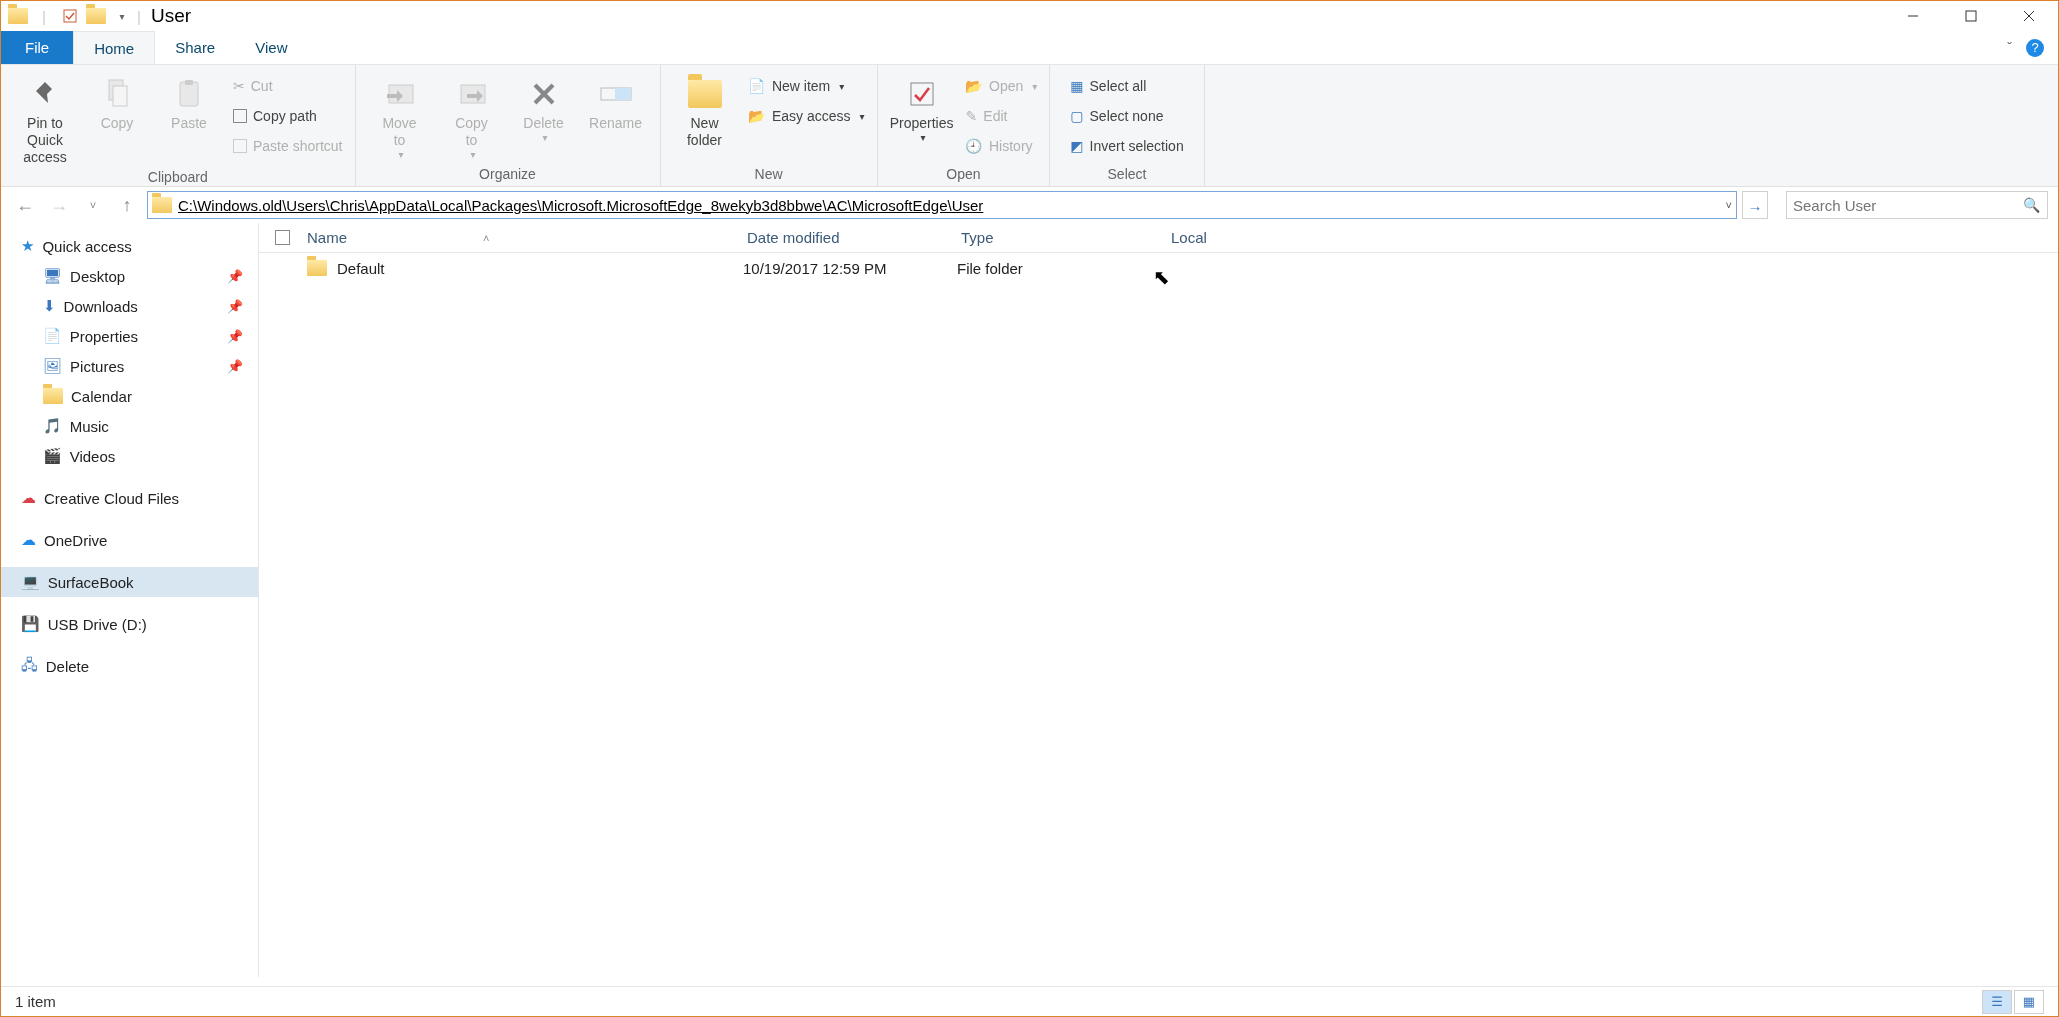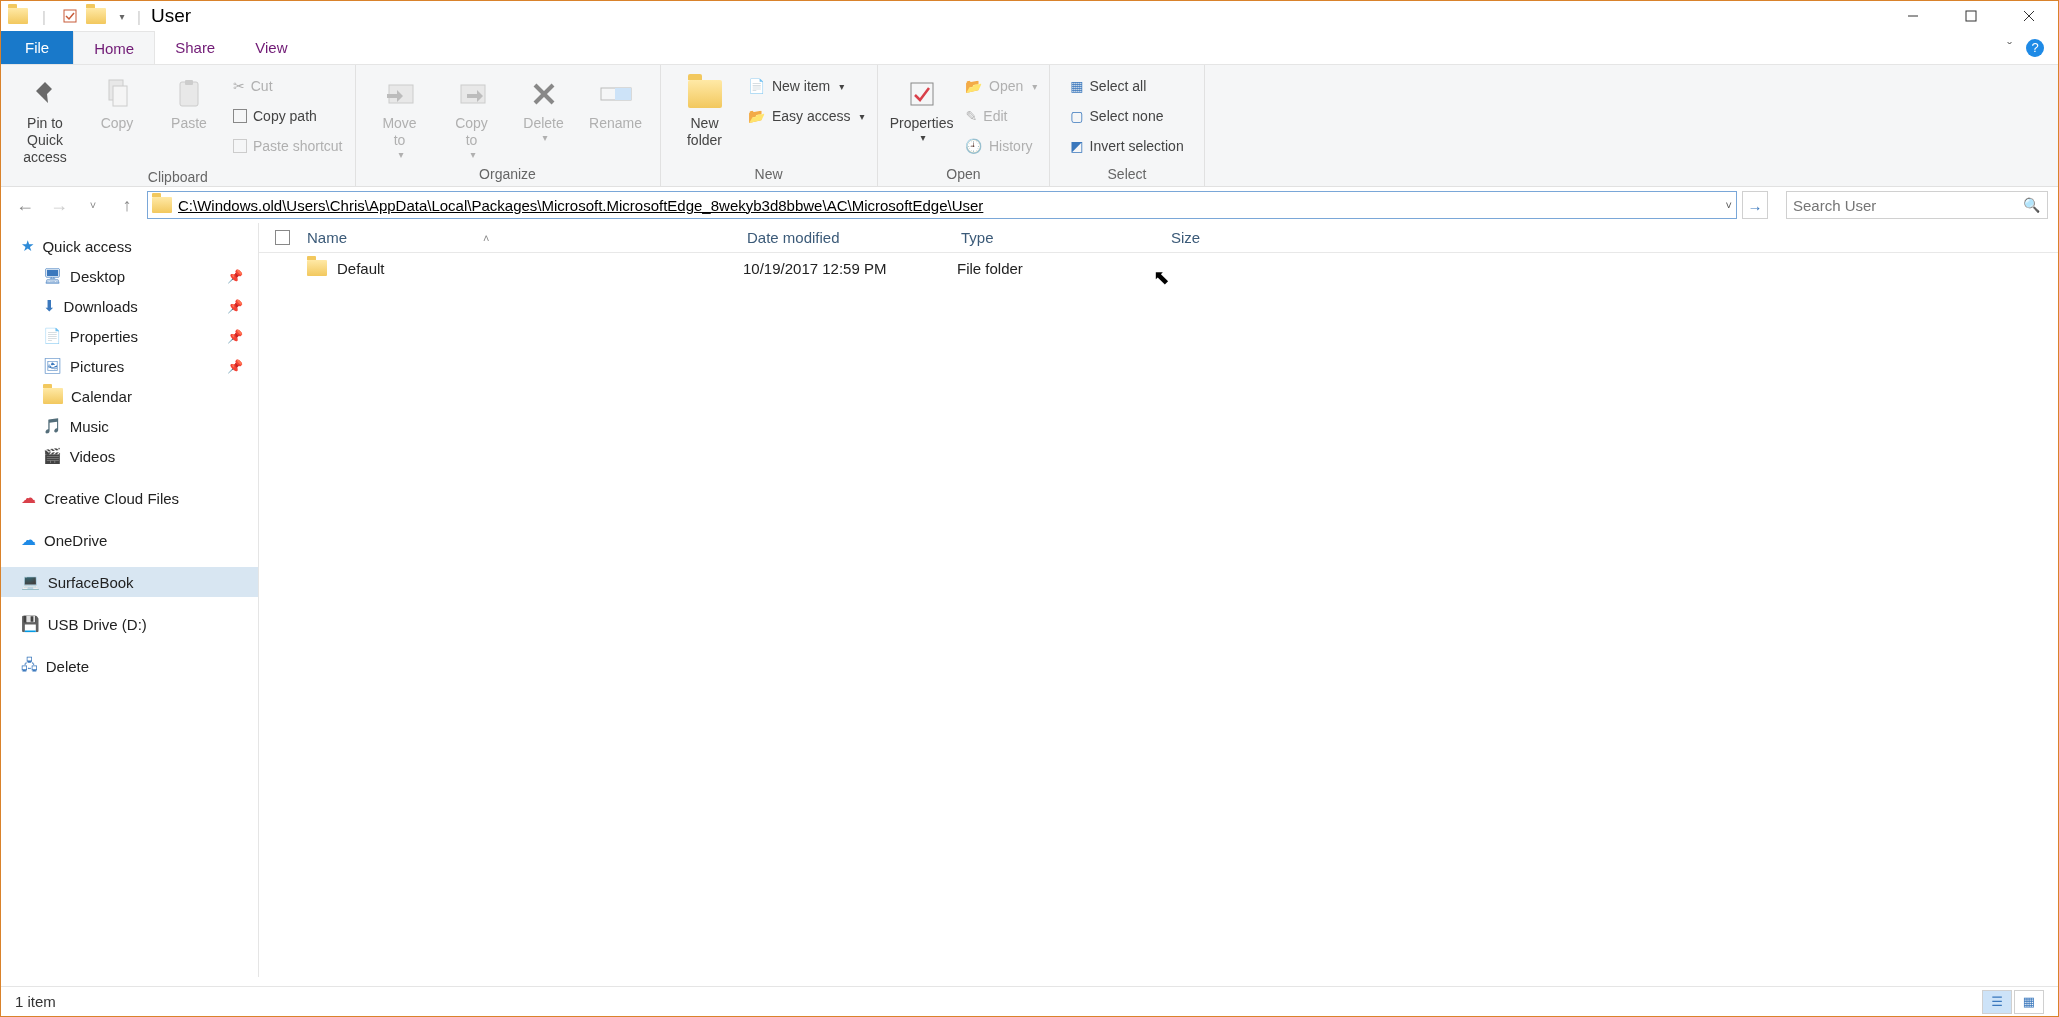--- a/index.html
+++ b/index.html
@@ -8,21 +8,21 @@
 
 .titlebar { height: 30px; display: flex; align-items: center; background: #fff; }
 .titlebar .qat { display: flex; align-items: center; gap: 4px; padding-left: 6px; }
 .titlebar .qat .ico { width: 22px; height: 22px; display: flex; align-items: center; justify-content: center; }
 .titlebar .caption { margin-left: 6px; font-size: 19px; color: #000; }
 .titlebar .win-controls { margin-left: auto; display: flex; }
 .titlebar .win-controls div { width: 58px; height: 30px; display: flex; align-items: center; justify-content: center; font-family: "Segoe MDL2 Assets", sans-serif; font-size: 13px; color: #333; }
 
 
 .menutabs { height: 34px; display: flex; align-items: stretch; border-bottom: 1px solid #e5e5e5; background: #fff; position: relative; }
-.menutabs .tab { padding: 0 20px; display: flex; align-items: center; font-size: 15px; color: #701a75; border-right: 0; }
+.menutabs .tab { padding: 0 20px; display: flex; align-items: center; font-size: 15px; color: #0c4a6e; border-right: 0; }
 .menutabs .tab.file { background: #1979ca; color: #fff; padding: 0 24px; }
 .menutabs .tab.home { background: #f5f6f7; border: 1px solid #e5e5e5; border-bottom: none; }
 .menutabs .collapse { margin-left: auto; display: flex; align-items: center; gap: 14px; padding-right: 14px; }
 .menutabs .collapse .chev { color: #666; font-size: 14px; }
 .menutabs .collapse .help { width: 18px; height: 18px; border-radius: 50%; background: #1e8ae6; color: #fff; display: flex; align-items: center; justify-content: center; font-size: 13px; }
 
 
 .ribbon { height: 122px; background: #f5f6f7; border-bottom: 1px solid #e1e1e1; display: flex; }
 .ribbon .group { border-right: 1px solid #e1e1e1; display: flex; flex-direction: column; padding: 4px 0 0 0; }
 .ribbon .group .buttons { flex: 1; display: flex; align-items: flex-start; padding: 2px 8px; }
@@ -393,21 +393,21 @@
     <div class="colheader">
       <div class="chk">
           <span></span>
         </div>
       <div class="col-name">
           <span>Name</span>
           <span class="sort">˄</span>
         </div>
       <div class="col-date">Date modified</div>
       <div class="col-type">Type</div>
-      <div class="col-size">Size</div>
+      <div class="col-size">Local</div>
     </div>
     <div class="filerow">
       <div class="chk"></div>
       <div class="name col-name">
           <span class="folder-ico"></span>
           <span>Default</span>
         </div>
       <div class="col-date">10/19/2017 12:59 PM</div>
       <div class="col-type">File folder</div>
       <div class="col-size"></div>

